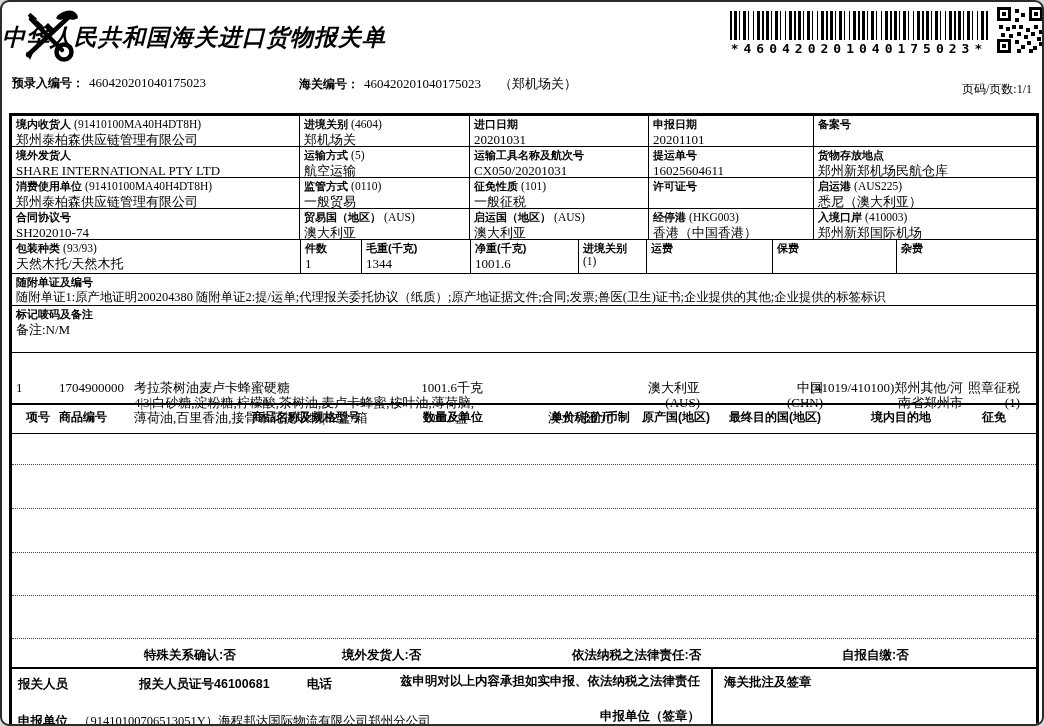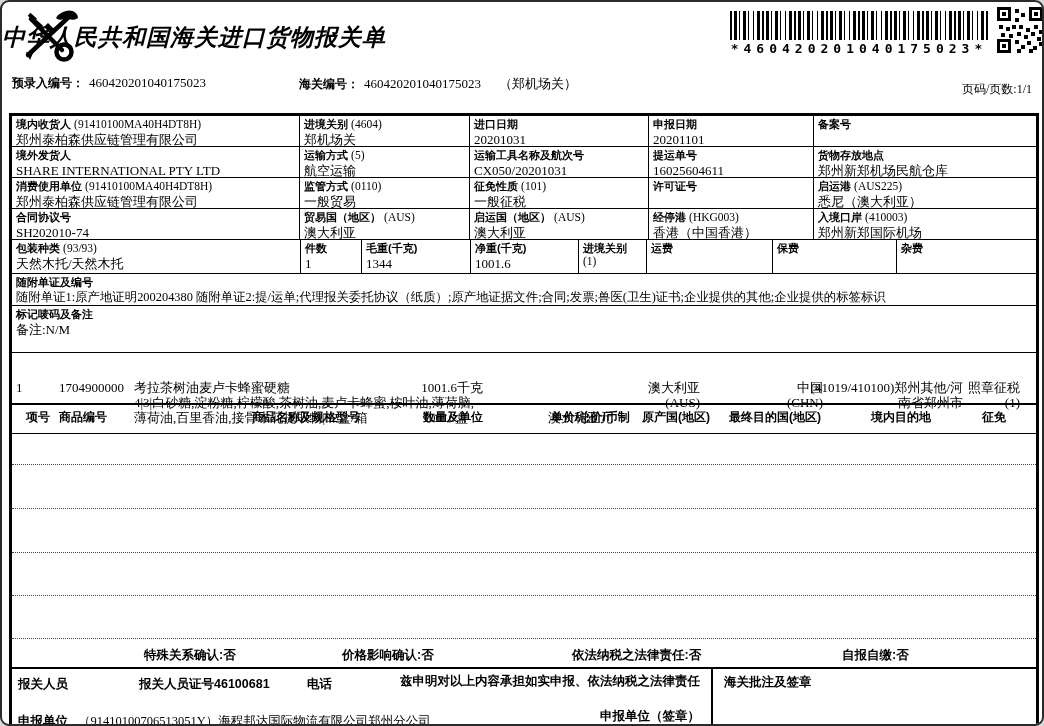--- a/index.html
+++ b/index.html
@@ -276,21 +276,21 @@
       <span class="gi r" style="right:16px;top:279px">(1)</span>
     </div>
 
     <div class="dotline" style="top:348px"></div>
     <div class="dotline" style="top:392px"></div>
     <div class="dotline" style="top:436px"></div>
     <div class="dotline" style="top:479px"></div>
 
     <div class="confirm">
       <span class="cf" style="left:132px">特殊关系确认:否</span>
-      <span class="cf" style="left:330px">价格影响确认:否</span>
+      <span class="cf" style="left:330px">境外发货人:否</span>
       <span class="cf" style="left:560px">依法纳税之法律责任:否</span>
       <span class="cf" style="left:830px">自报自缴:否</span>
     </div>
 
     <div class="fdivider"></div>
     <span class="ft b" style="left:6px;top:560px">报关人员</span>
     <span class="ft b" style="left:127px;top:560px">报关人员证号46100681</span>
     <span class="ft b" style="left:295px;top:560px">电话</span>
     <span class="ft b" style="right:336px;top:557px">兹申明对以上内容承担如实申报、依法纳税之法律责任</span>
     <span class="ft b" style="left:712px;top:558px">海关批注及签章</span>

